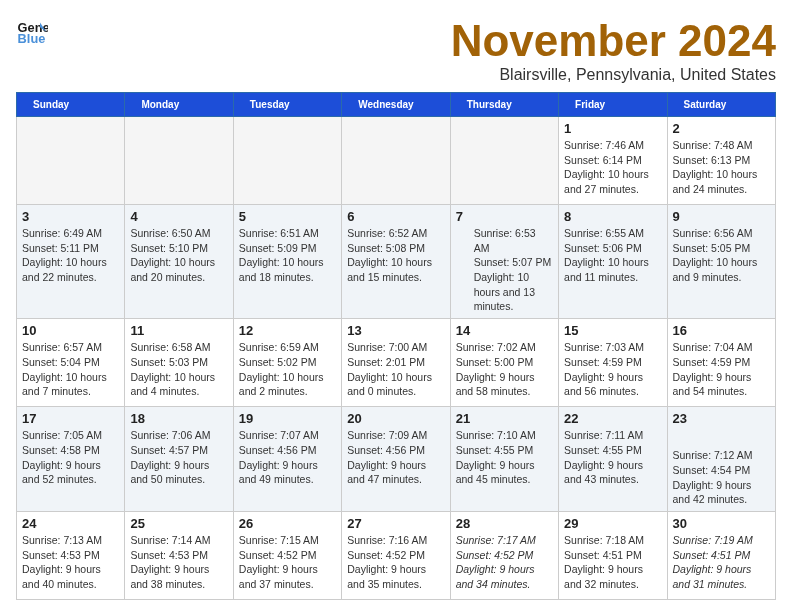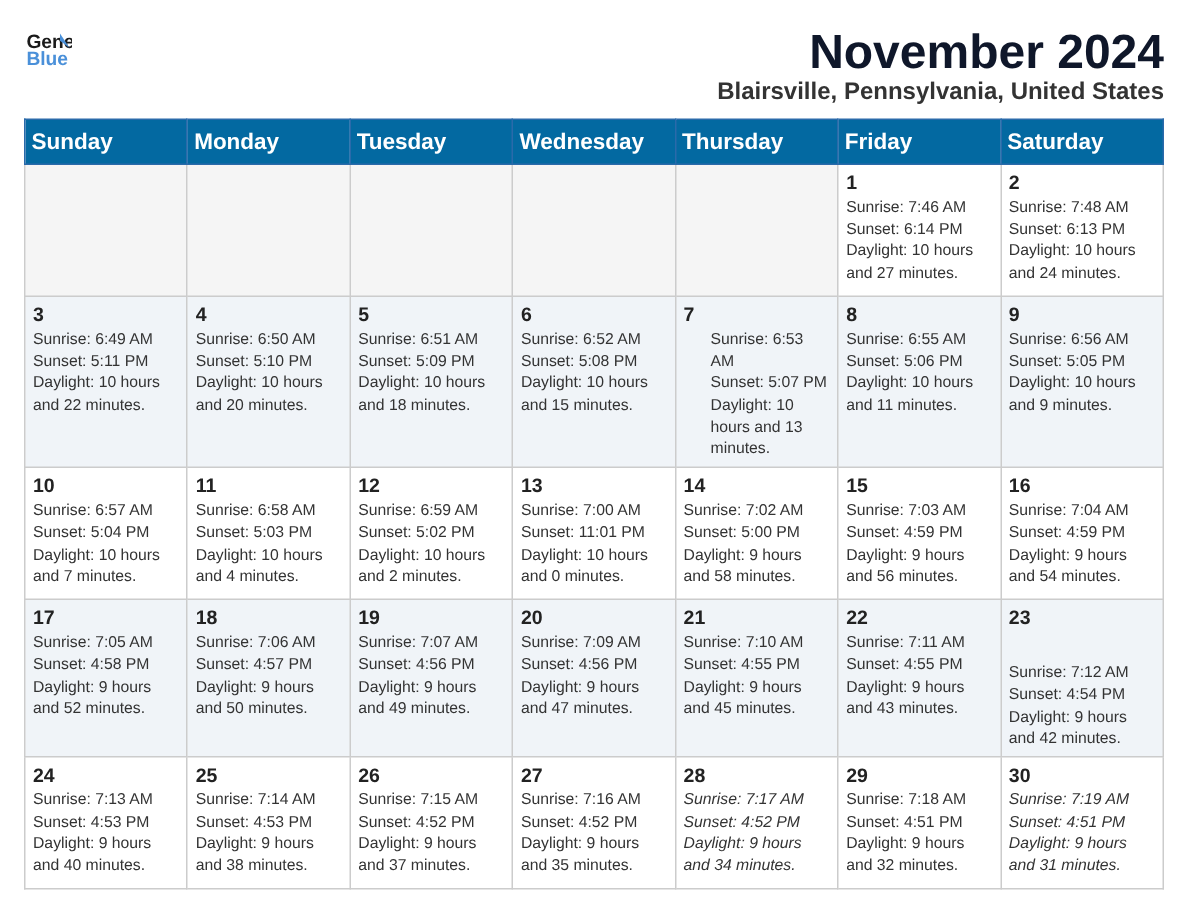--- a/index.html
+++ b/index.html
@@ -22,40 +22,39 @@
       gap: 4px;
     }
     .logo-icon {
       width: 32px;
       height: 32px;
     }
     .title-section {
       text-align: right;
     }
     .month-title {
-      font-size: 32px;
+      font-size: 44px;
       font-weight: bold;
-      color: #0f172a;
+      color: #a16207;
     }
     .location-subtitle {
       font-size: 16px;
       color: #333;
-      font-weight: bold;
     }
     table {
       width: 100%;
       border-collapse: collapse;
       table-layout: fixed;
     }
     th {
-      background-color: #0369a1;
+      background-color: #1d4ed8;
       color: white;
-      padding: 6px 4px;
+      padding: 6px 16px;
       text-align: left;
-      font-size: 15px;
+      font-size: 10px;
       font-weight: bold;
       border: 1px solid #2a6aaa;
     }
     td {
       vertical-align: top;
       border: 1px solid #ccc;
       padding: 4px 5px;
       font-size: 11px;
       color: #222;
       height: 88px;
@@ -187,21 +186,21 @@
         </td>
         <td>
           <span class="day-number">12</span>
           <div class="cell-info" style="white-space: pre-wrap;">Sunrise: 6:59 AM
 Sunset: 5:02 PM
 Daylight: 10 hours and 2 minutes.</div>
         </td>
         <td>
           <span class="day-number">13</span>
           <div class="cell-info" style="white-space: pre-wrap;">Sunrise: 7:00 AM
-Sunset: 11:01 PM
+Sunset: 2:01 PM
 Daylight: 10 hours and 0 minutes.</div>
         </td>
         <td>
           <span class="day-number">14</span>
           <div class="cell-info" style="white-space: pre-wrap;">Sunrise: 7:02 AM
 Sunset: 5:00 PM
 Daylight: 9 hours and 58 minutes.</div>
         </td>
         <td>
           <span class="day-number">15</span>

